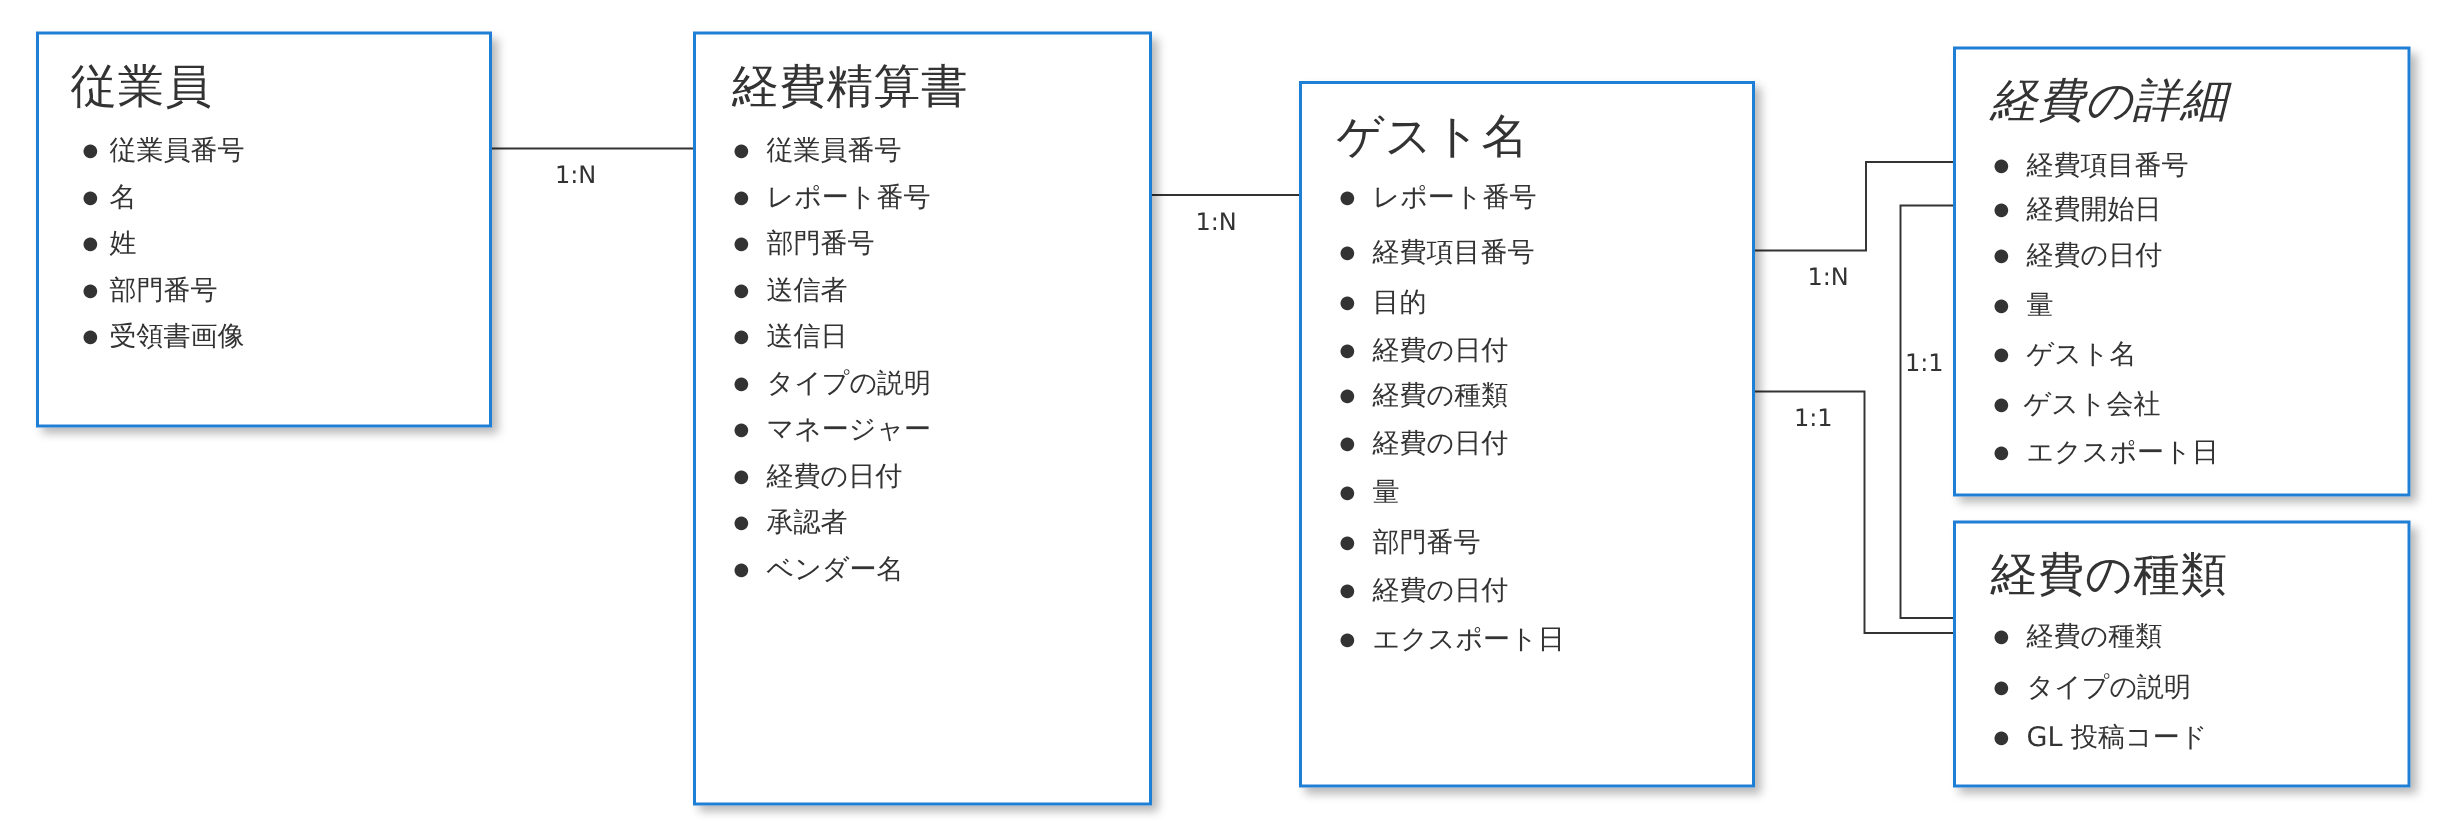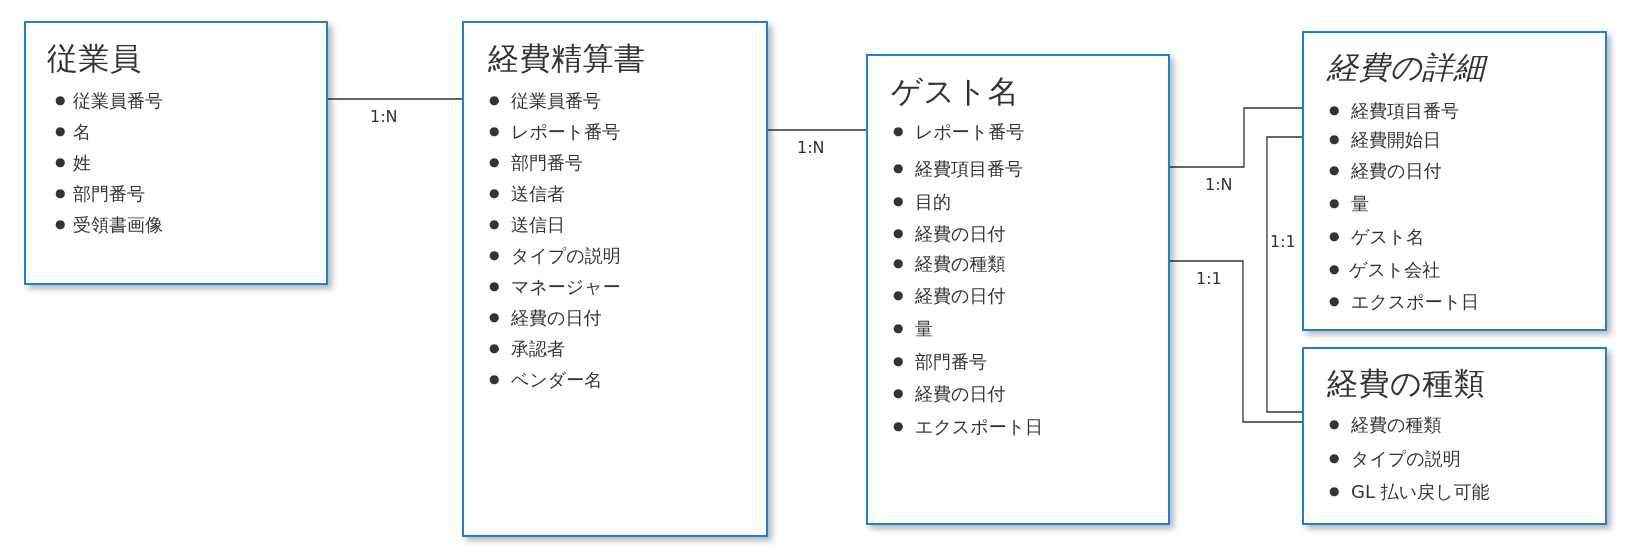--- a/index.html
+++ b/index.html
@@ -179,21 +179,21 @@
   <div class="field" style="top:60px;">
       <span class="bullet" style="left:25px;">●</span>
       <span class="label" style="left:47px;">経費の種類</span>
     </div>
   <div class="field" style="top:94px;">
       <span class="bullet" style="left:25px;">●</span>
       <span class="label" style="left:47px;">タイプの説明</span>
     </div>
   <div class="field" style="top:127px;">
       <span class="bullet" style="left:25px;">●</span>
-      <span class="label" style="left:47px;">GL 払い戻し可能</span>
+      <span class="label" style="left:47px;">GL 投稿コード</span>
     </div>
 </div>
 
 <div class="cardinality" style="left:370px; top:108px;">1:N</div>
 <div class="cardinality" style="left:797px; top:139px;">1:N</div>
 <div class="cardinality" style="left:1205px; top:176px;">1:N</div>
 <div class="cardinality" style="left:1196px; top:270px;">1:1</div>
 <div class="cardinality" style="left:1270px; top:233px;">1:1</div>
 
 </body></html>

